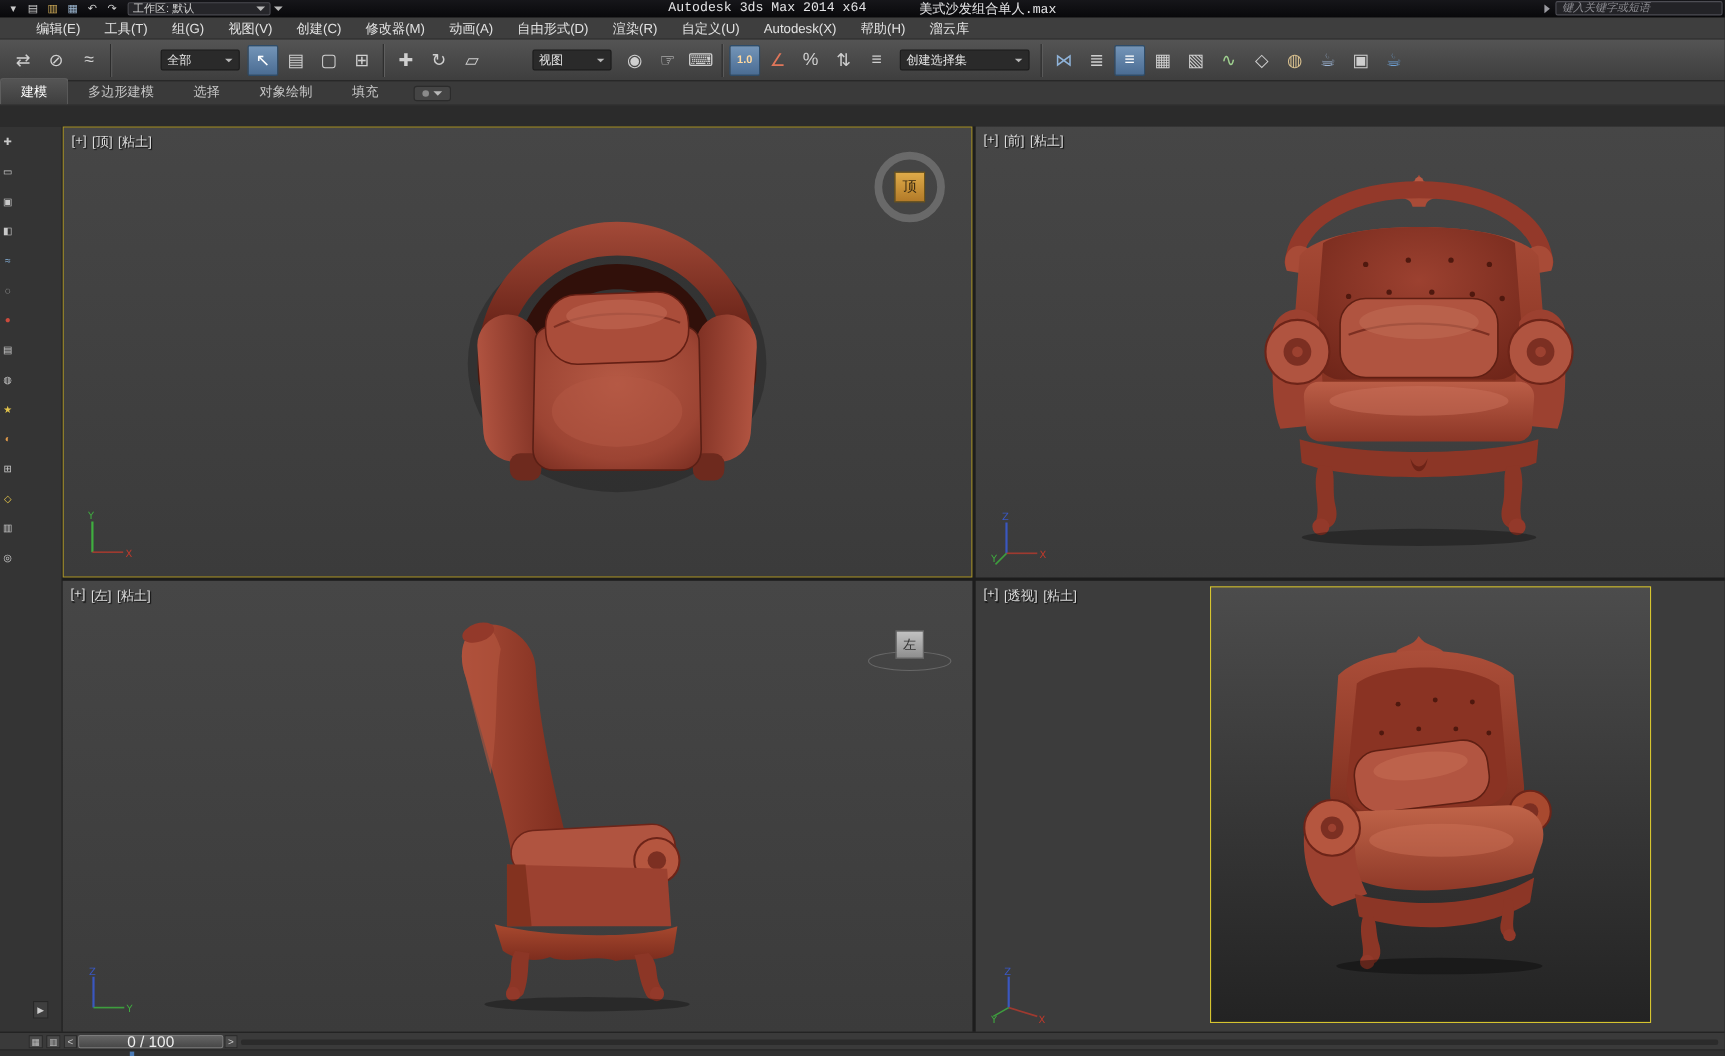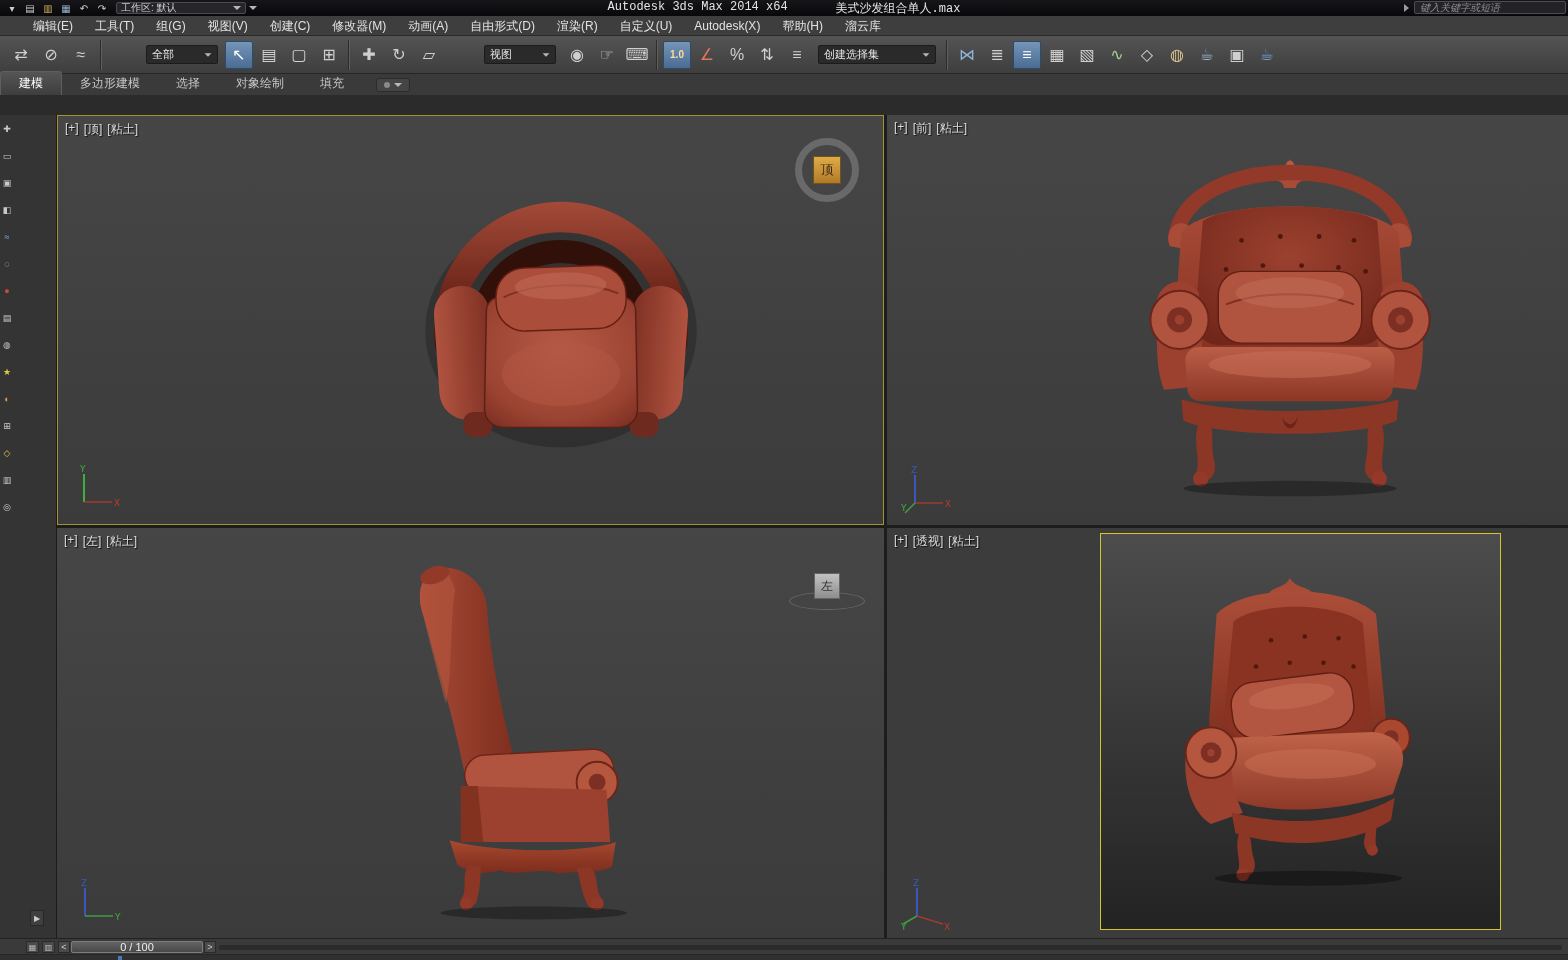--- a/index.html
+++ b/index.html
@@ -101,21 +101,21 @@
   .timeline { position:absolute; top:938px; left:0; right:0; height:16px; background:#3a3a3a;
     border-top:1px solid #222; }
   .layout-icon { position:absolute; top:2px; width:13px; height:12px; background:#4a4a4a;
     border:1px solid #2a2a2a; color:#bbb; font-size:8px; display:flex; align-items:center; justify-content:center; }
   .li1 { left:26px; } .li2 { left:42px; }
   .tl-btn { position:absolute; top:2px; width:12px; height:12px; background:#4a4a4a; border:1px solid #2a2a2a;
     color:#ccc; font-size:9px; display:flex; align-items:center; justify-content:center; }
   .tl-prev { left:58px; } .tl-next { left:204px; }
   .tl-thumb { position:absolute; left:71px; top:2px; width:132px; height:12px;
     background:linear-gradient(#646464,#484848); border:1px solid #7c7c7c; border-radius:2px;
-    color:#eee; font-size:11px; display:flex; align-items:center; justify-content:center; }
+    color:#eee; font-size:14px; display:flex; align-items:center; justify-content:center; }
   .tl-track { position:absolute; left:219px; right:6px; top:6px; height:5px; background:#2b2b2b;
     border-radius:2px; }
   .trackbar { position:absolute; top:954px; left:0; right:0; height:6px; background:#303030;
     border-top:1px solid #262626; }
   .tb-tick { position:absolute; left:118px; top:1px; width:4px; height:4px; background:#4a7ab5; }
 
   svg text { font-family:"DejaVu Sans",sans-serif; }
 </style>
 </head>
 <body>

